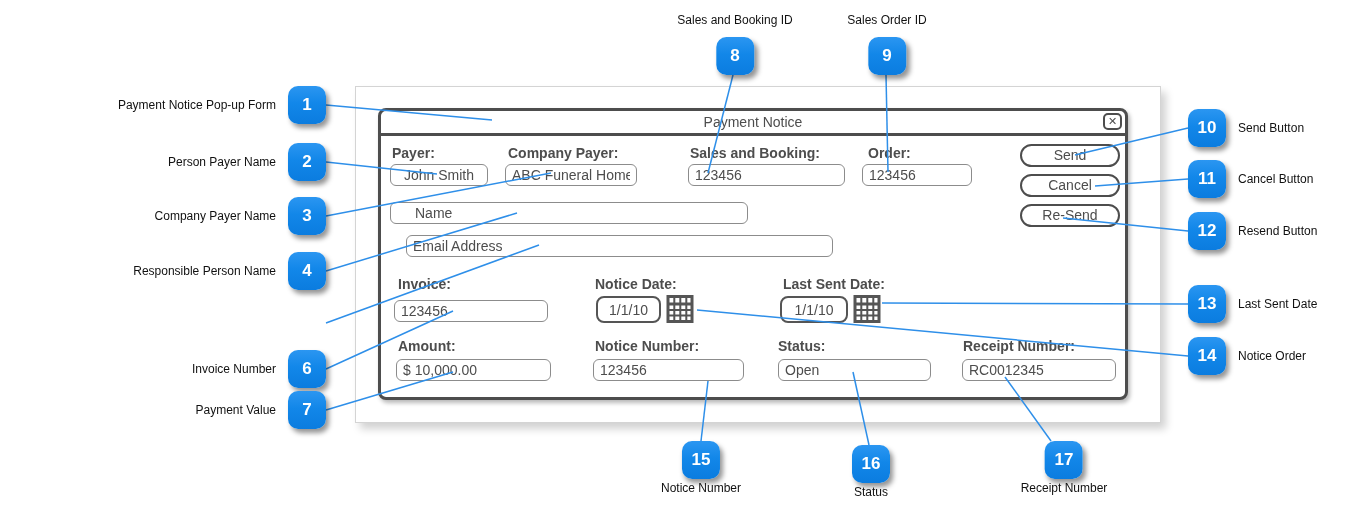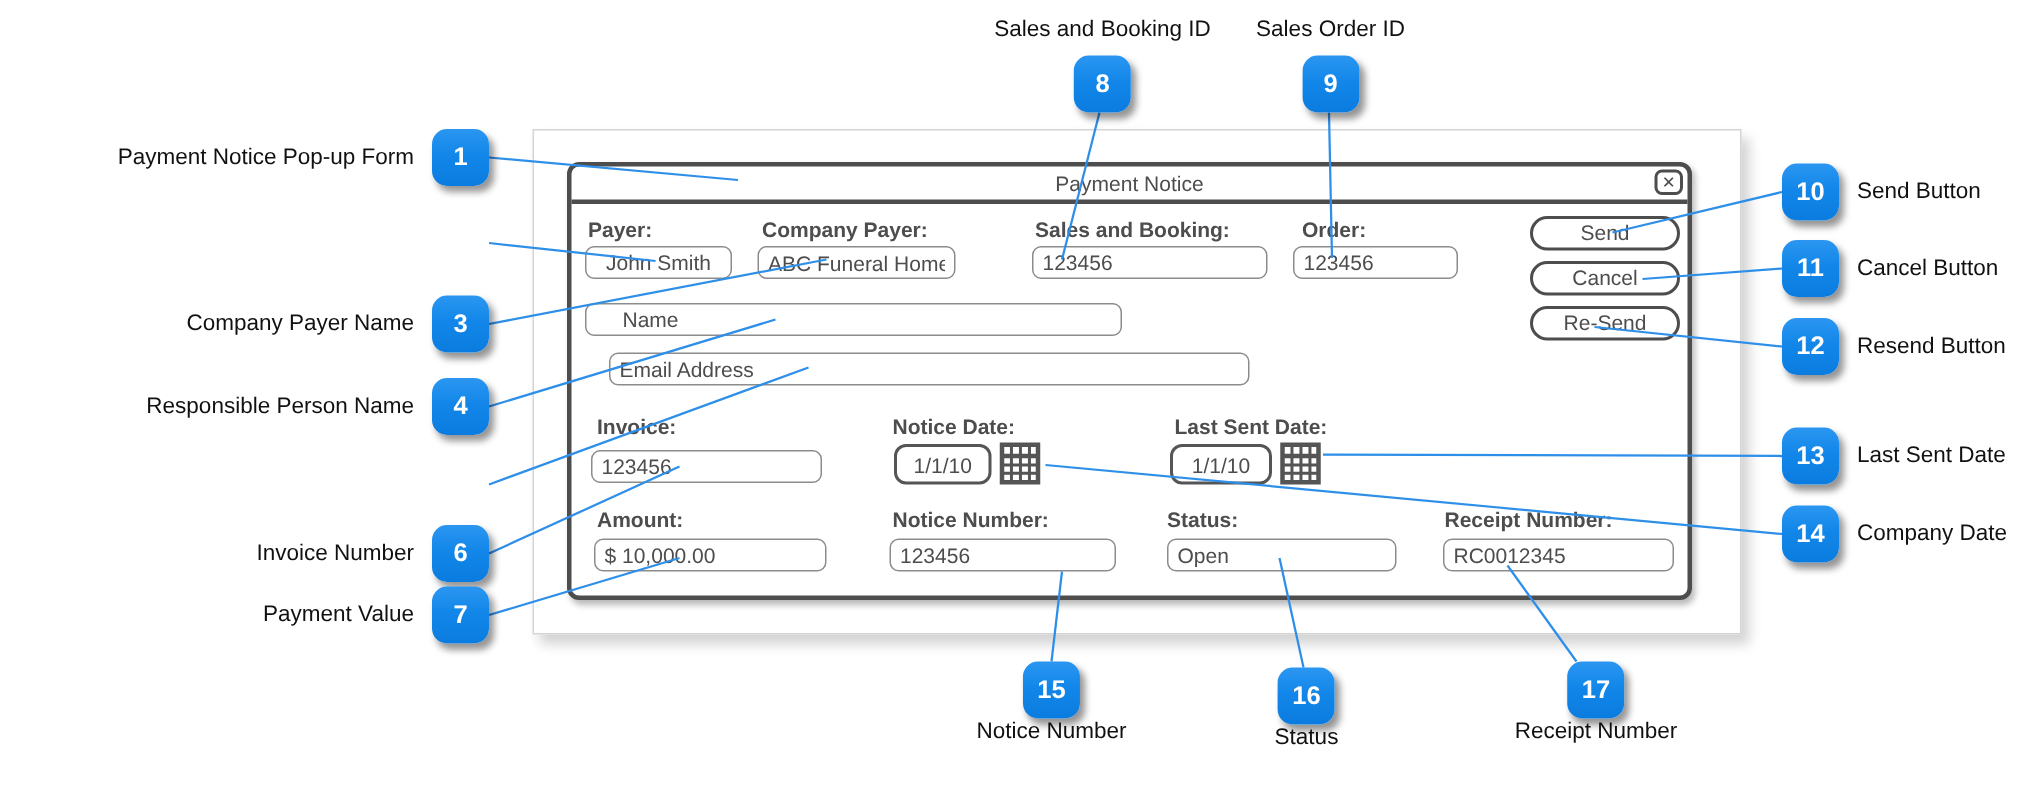--- a/index.html
+++ b/index.html
@@ -12,21 +12,21 @@
   .co.h{flex-direction:row;gap:12px;}
   .co.v{flex-direction:column;gap:8px;transform:translateX(-50%);}
   .co.v.bottom{gap:0;}
   .badge{
     width:38px;height:38px;border-radius:10px;flex:0 0 auto;
     background:linear-gradient(180deg,#2b96f1 0%,#1287e9 45%,#0b7cdf 100%);
     box-shadow:3px 4px 5px rgba(0,0,0,0.42);
     color:#fff;font-weight:bold;font-size:17px;
     display:flex;align-items:center;justify-content:center;
   }
-  .co-label{font-size:15px;color:#111;white-space:nowrap;line-height:18px;}
+  .co-label{font-size:12px;color:#111;white-space:nowrap;line-height:18px;}
   
   #lines{position:absolute;left:0;top:0;z-index:5;pointer-events:none;}
   #lines line{stroke:#2e8fe9;stroke-width:1.5;}
   
   .outer-panel{
     position:absolute;left:355px;top:86px;width:806px;height:337px;
     background:#fff;border:1px solid #d4d4d4;box-shadow:5px 6px 8px rgba(0,0,0,0.18);
     box-sizing:border-box;z-index:1;
   }
   .dialog{
@@ -160,20 +160,24 @@
     <line x1="1188" y1="356" x2="697" y2="310"></line>
     <line x1="701" y1="441" x2="708" y2="381"></line>
     <line x1="869" y1="445" x2="853" y2="372"></line>
     <line x1="1051" y1="441" x2="1005" y2="377"></line>
   </svg>
 
   <div class="co h" style="right:1029px;top:86px">
     <span class="co-label">Payment Notice Pop-up Form</span>
     <span class="badge">1</span>
   </div>
+  <div class="co h" style="right:1029px;top:143px">
+    <span class="co-label">Person Payer Name</span>
+    <span class="badge">2</span>
+  </div>
   <div class="co h" style="right:1029px;top:197px">
     <span class="co-label">Company Payer Name</span>
     <span class="badge">3</span>
   </div>
   <div class="co h" style="right:1029px;top:252px">
     <span class="co-label">Responsible Person Name</span>
     <span class="badge">4</span>
   </div>
   <div class="co h" style="right:1029px;top:350px">
     <span class="co-label">Invoice Number</span>
@@ -204,21 +208,21 @@
   <div class="co h" style="left:1188px;top:212px">
     <span class="badge">12</span>
     <span class="co-label">Resend Button</span>
   </div>
   <div class="co h" style="left:1188px;top:285px">
     <span class="badge">13</span>
     <span class="co-label">Last Sent Date</span>
   </div>
   <div class="co h" style="left:1188px;top:337px">
     <span class="badge">14</span>
-    <span class="co-label">Company Date</span>
+    <span class="co-label">Notice Order</span>
   </div>
 
   <div class="co v bottom" style="left:701px;top:441px">
     <span class="badge">15</span>
     <span class="co-label">Notice Number</span>
   </div>
   <div class="co v bottom" style="left:871px;top:445px">
     <span class="badge">16</span>
     <span class="co-label">Status</span>
   </div>

